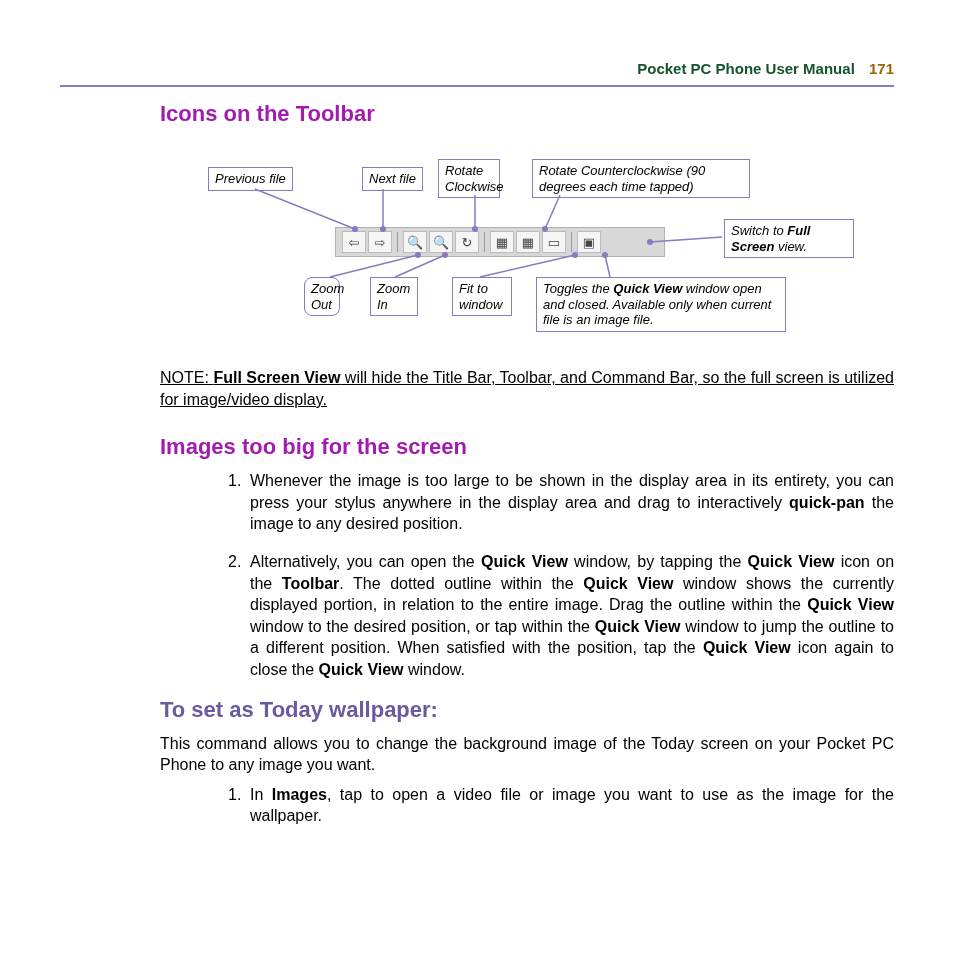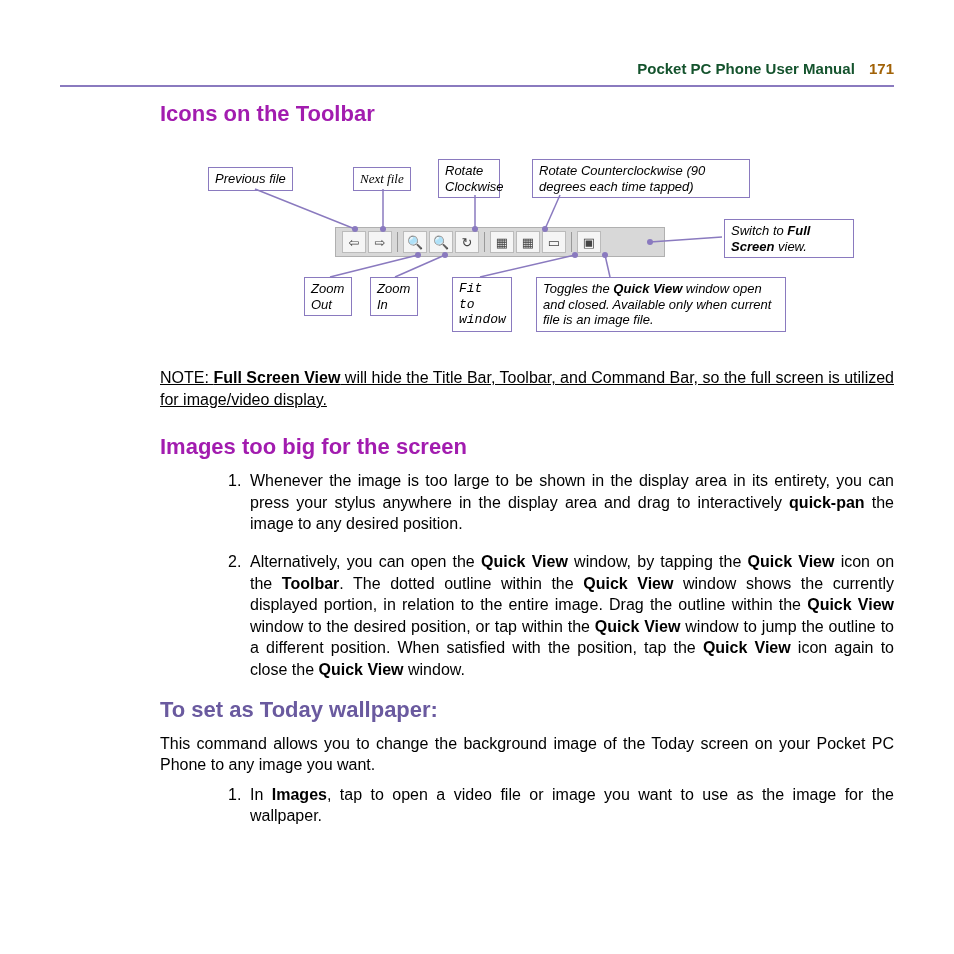--- a/index.html
+++ b/index.html
@@ -145,21 +145,21 @@
     <span class="page-num">171</span>
   </div>
 
   <div class="content">
 
     <h2 class="section">Icons on the Toolbar</h2>
 
     <div class="diagram">
 
       <div class="callout" style="left:48px; top:30px;">Previous file</div>
-      <div class="callout" style="left:193px; top:30px;font-family:Liberation Serif, serif;">Next file</div>
+      <div class="callout" style="left:202px; top:30px;">Next file</div>
       <div class="callout" style="left:278px; top:22px; width:62px;">Rotate Clockwise</div>
       <div class="callout" style="left:372px; top:22px; width:218px;">Rotate Counterclockwise (90 degrees each time tapped)</div>
 
       <div class="callout" style="left:564px; top:82px; width:130px;">
         <span>Switch to </span><b>Full Screen</b><span> view.</span>
       </div>
 
       <div class="toolbar">
         <div class="tbicon">⇦</div>
         <div class="tbicon">⇨</div>
@@ -168,23 +168,23 @@
         <div class="tbicon">🔍</div>
         <div class="tbicon">↻</div>
         <div class="tbsep"></div>
         <div class="tbicon">▦</div>
         <div class="tbicon">▦</div>
         <div class="tbicon">▭</div>
         <div class="tbsep"></div>
         <div class="tbicon">▣</div>
       </div>
 
-      <div class="callout" style="left:144px; top:140px; width:48px;">Zoom Out</div>
+      <div class="callout" style="left:144px; top:140px; width:36px;border-radius:8px;">Zoom Out</div>
       <div class="callout" style="left:210px; top:140px; width:48px;">Zoom In</div>
-      <div class="callout" style="left:292px; top:140px; width:60px;font-family:Liberation Mono, monospace;">Fit to window</div>
+      <div class="callout" style="left:292px; top:140px; width:60px;">Fit to window</div>
       <div class="callout" style="left:376px; top:140px; width:250px;">
         <span>Toggles the </span><b>Quick View</b><span> window open and closed. Available only when current file is an image file.</span>
       </div>
 
       <svg class="leader">
 
         <line x1="95" y1="52" x2="195" y2="92"></line>
           <circle cx="195" cy="92" r="3"></circle>
 
         <line x1="223" y1="52" x2="223" y2="92"></line>

